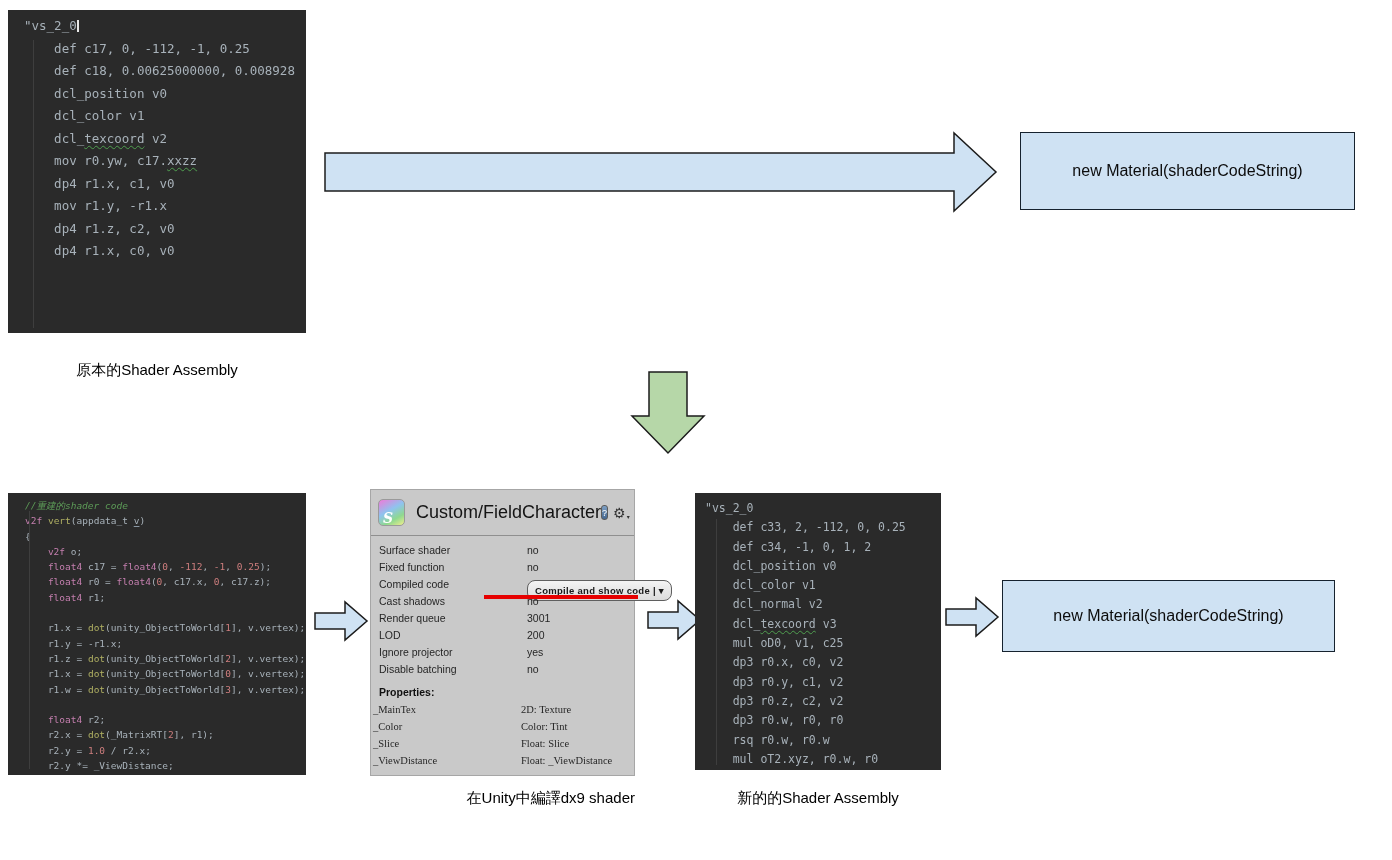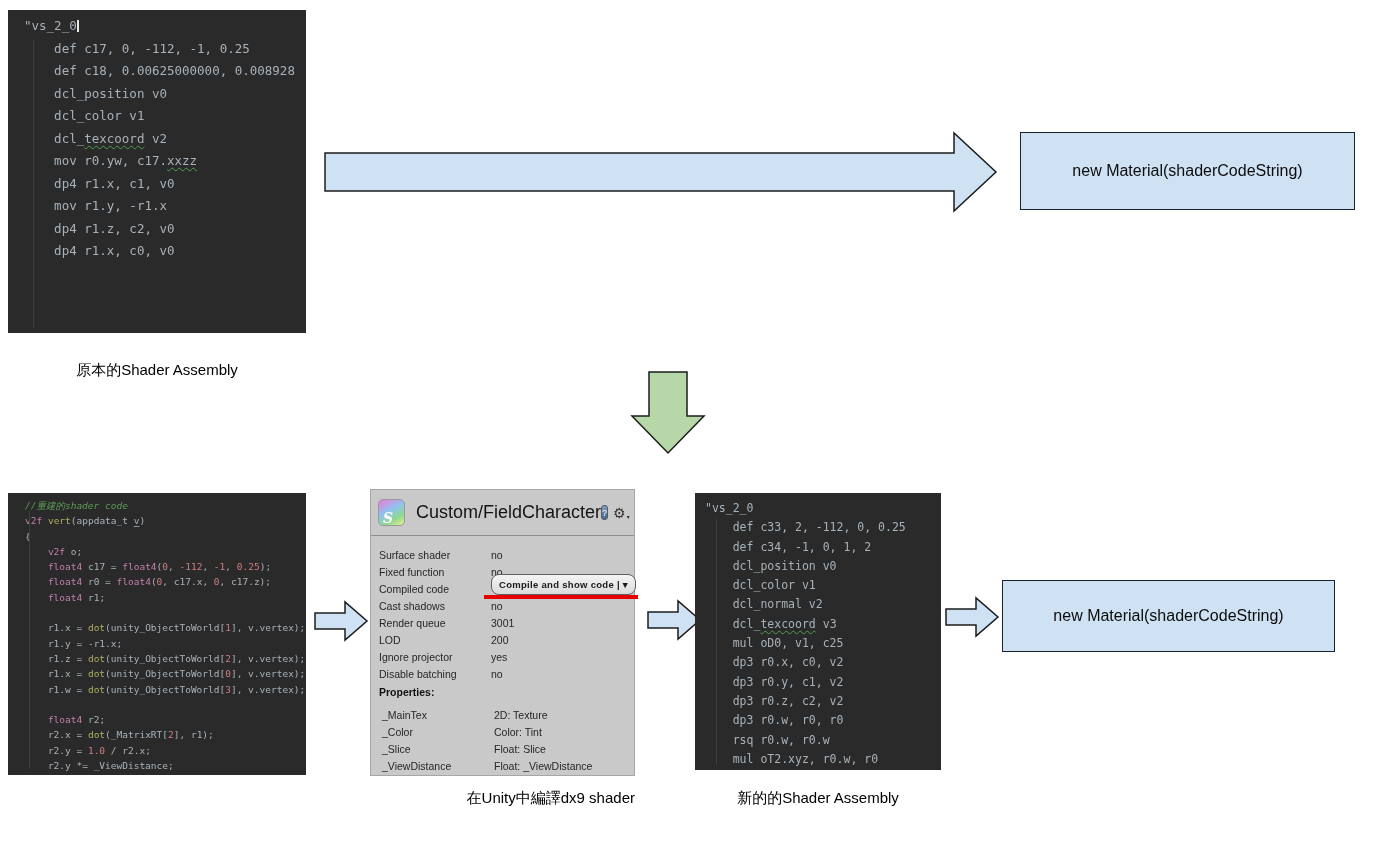--- a/index.html
+++ b/index.html
@@ -59,30 +59,30 @@
                box-sizing:border-box;flex:none;}
   .shader-icon span{position:absolute;left:4px;bottom:-1px;color:#fff;font-weight:bold;font-size:14px;
                font-family:"DejaVu Serif",serif;font-style:italic;}
   .insp-title{margin-left:11px;font-size:18px;color:#141414;}
   .help-icon{margin-left:auto;width:15px;height:13px;border-radius:3px;
              background:linear-gradient(#7d9fc4,#46688f);color:#fff;font-size:9px;
              display:flex;align-items:center;justify-content:center;border:1px solid #5a5a5a;}
   .gear-icon{margin-left:5px;font-size:14px;color:#333;display:flex;align-items:flex-start;line-height:1;}
   .gear-dd{font-size:6px;margin-top:8px;margin-left:1px;color:#333;}
   #insp-rows{position:absolute;left:8px;top:54px;right:4px;}
-  .insp-row{display:flex;align-items:flex-end;height:17px;font-size:10.5px;color:#262626;}
+  .insp-row{display:flex;align-items:flex-start;height:17px;font-size:10.5px;color:#262626;gap:36px;}
   .ilab{width:112px;flex:none;}
   .insp-btn{margin-top:2px;height:21px;display:flex;align-items:center;padding:4px 7px;
             background:linear-gradient(#f4f4f4,#dbdbdb);border:1px solid #5f5f5f;border-radius:8px;
             font-size:9.5px;font-weight:bold;color:#1a1a1a;letter-spacing:0.3px;box-sizing:border-box;
             white-space:nowrap;}
   #red-underline{position:absolute;left:113px;top:105px;width:154px;height:4px;
                  background:var(--red_underline);}
   #props-label{position:absolute;left:8px;top:196px;font-size:10.5px;font-weight:bold;color:#111;}
-  #insp-props{position:absolute;left:11px;top:214px;right:4px;}
+  #insp-props{position:absolute;left:2px;top:214px;right:4px;font-family:Liberation Serif, serif;}
 </style>
 </head>
 <body>
 
 <div id="canvas">
 
   <div id="code1" class="code">
     <div id="g1" class="iguide"></div>
   <div class="cl"><span class="pl">"vs_2_0</span><span class="caret"></span></div>
       <div class="cl"><span class="pl">    def c17, 0, -112, -1, 0.25</span></div>

